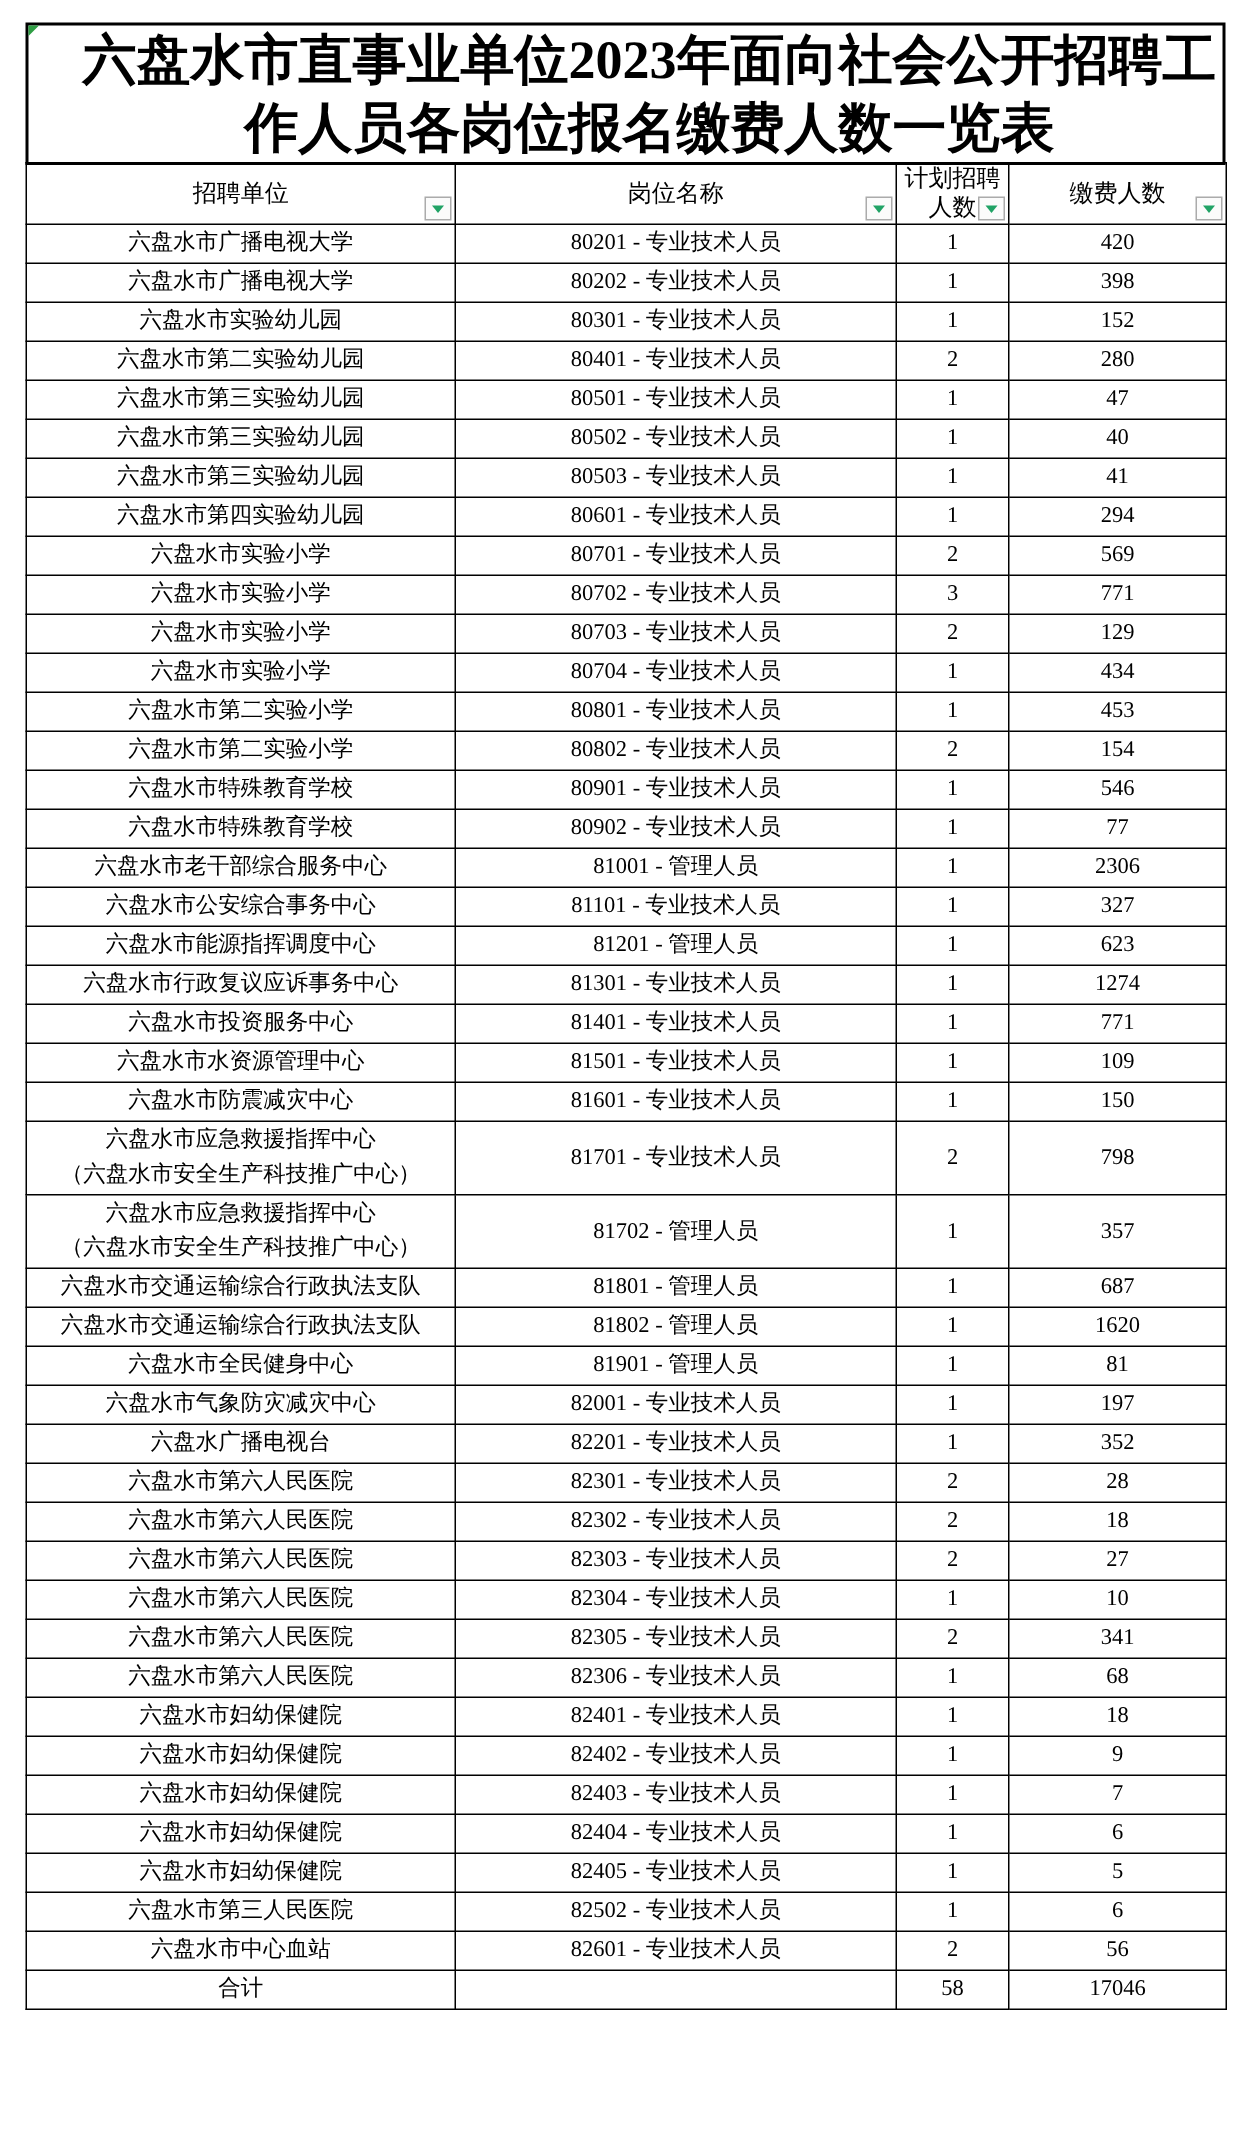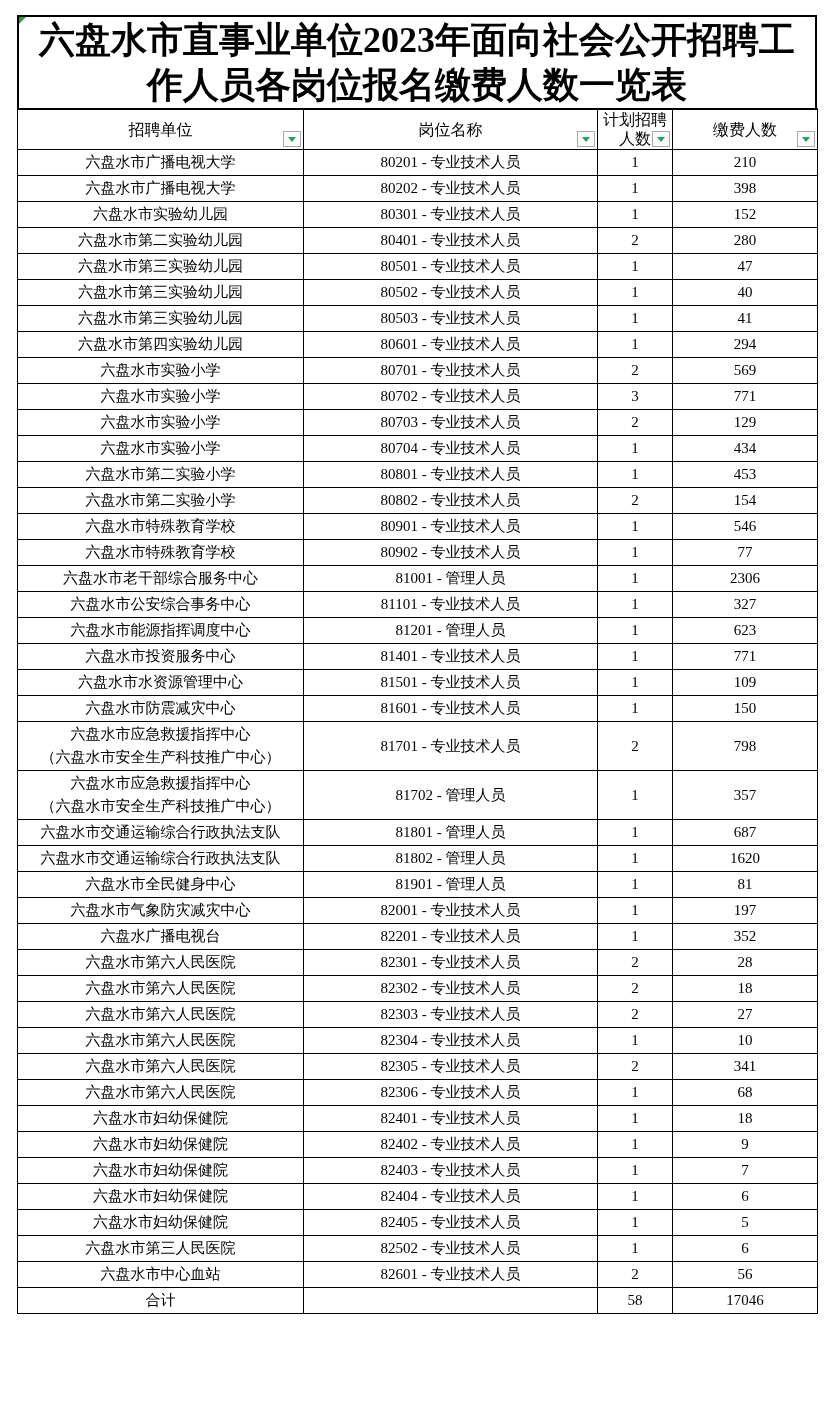--- a/index.html
+++ b/index.html
@@ -19,21 +19,21 @@
   }
   
   .title-cell {
     position: relative;
     box-sizing: border-box;
     border: 2px solid #000;
     width: 800px;
     height: 95px;
     display: flex;
     align-items: center;
-    justify-content: center;
+    justify-content: flex-end;
   }
   .title-text {
     width: 764px;
     font-size: 36px;
     font-weight: bold;
     line-height: 45px;
     text-align: center;
   }
   .corner-flag {
     position: absolute;
@@ -141,21 +141,21 @@
               <span class="filter-tri"></span>
             </span>
         </th>
       </tr>
     </thead>
     <tbody>
         <tr>
           <td>六盘水市广播电视大学</td>
           <td>80201 - 专业技术人员</td>
           <td>1</td>
-          <td>210</td>
+          <td>420</td>
         </tr>
         <tr>
           <td>六盘水市广播电视大学</td>
           <td>80202 - 专业技术人员</td>
           <td>1</td>
           <td>398</td>
         </tr>
         <tr>
           <td>六盘水市实验幼儿园</td>
           <td>80301 - 专业技术人员</td>
@@ -250,20 +250,26 @@
           <td>六盘水市公安综合事务中心</td>
           <td>81101 - 专业技术人员</td>
           <td>1</td>
           <td>327</td>
         </tr>
         <tr>
           <td>六盘水市能源指挥调度中心</td>
           <td>81201 - 管理人员</td>
           <td>1</td>
           <td>623</td>
+        </tr>
+        <tr>
+          <td>六盘水市行政复议应诉事务中心</td>
+          <td>81301 - 专业技术人员</td>
+          <td>1</td>
+          <td>1274</td>
         </tr>
         <tr>
           <td>六盘水市投资服务中心</td>
           <td>81401 - 专业技术人员</td>
           <td>1</td>
           <td>771</td>
         </tr>
         <tr>
           <td>六盘水市水资源管理中心</td>
           <td>81501 - 专业技术人员</td>

